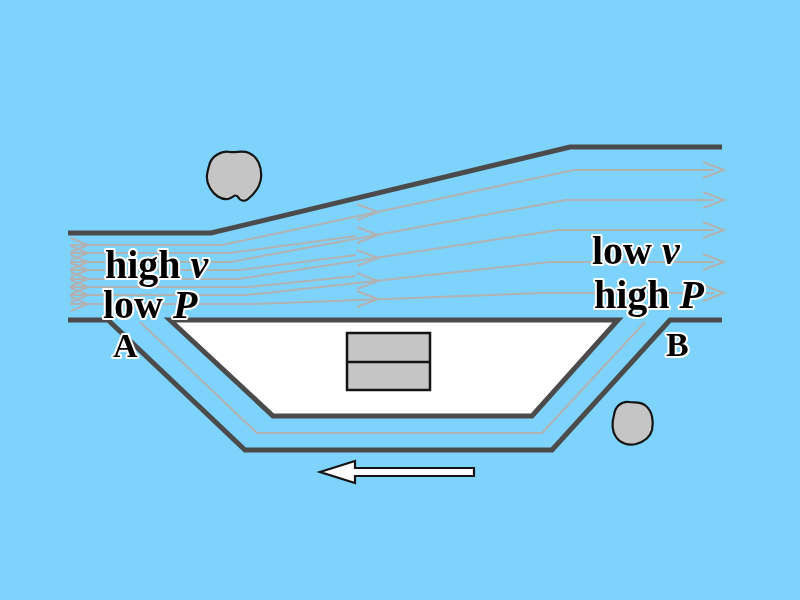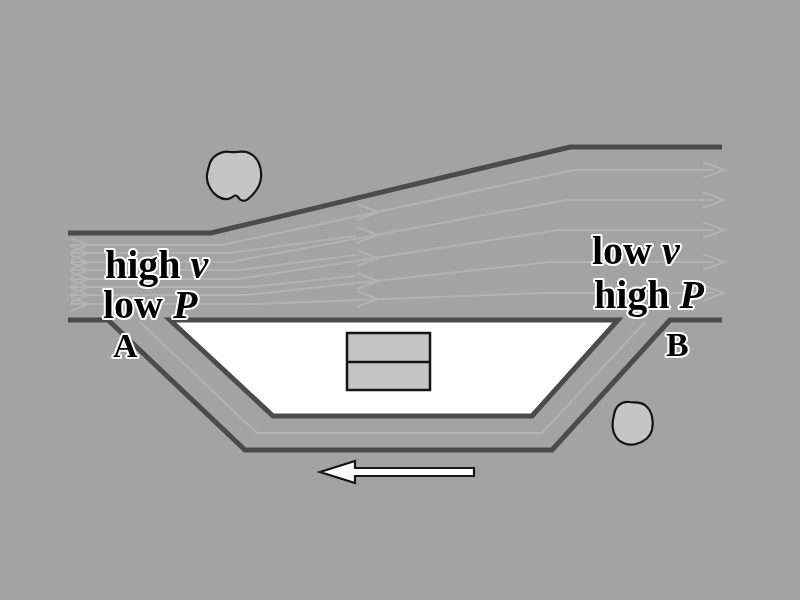--- a/index.html
+++ b/index.html
@@ -1,16 +1,16 @@
 <!DOCTYPE html>
 <html><head>
 <meta charset="utf-8">
 <style>
   html,body{margin:0;padding:0;background:#ffffff;}
-  .stage{position:relative;width:800px;height:600px;background:#a3a3a3;overflow:hidden;
+  .stage{position:relative;width:800px;height:600px;background:#7dd3fc;overflow:hidden;
          font-family:"Liberation Serif","DejaVu Serif",serif;}
   svg{display:block;}
   .lbl{font-family:"Liberation Serif","DejaVu Serif",serif;font-weight:bold;fill:#000000;
        paint-order:stroke;stroke:#ffffff;stroke-width:4px;stroke-linejoin:round;}
   .lbl-big{font-size:40px;}
   .lbl-pt{font-size:34px;}
   .it{font-style:italic;}
 </style>
 </head>
 <body>

